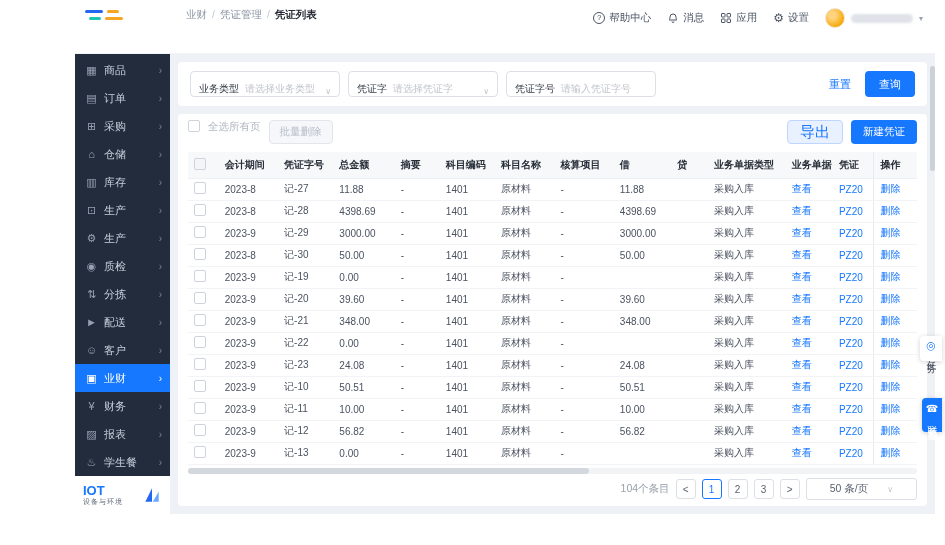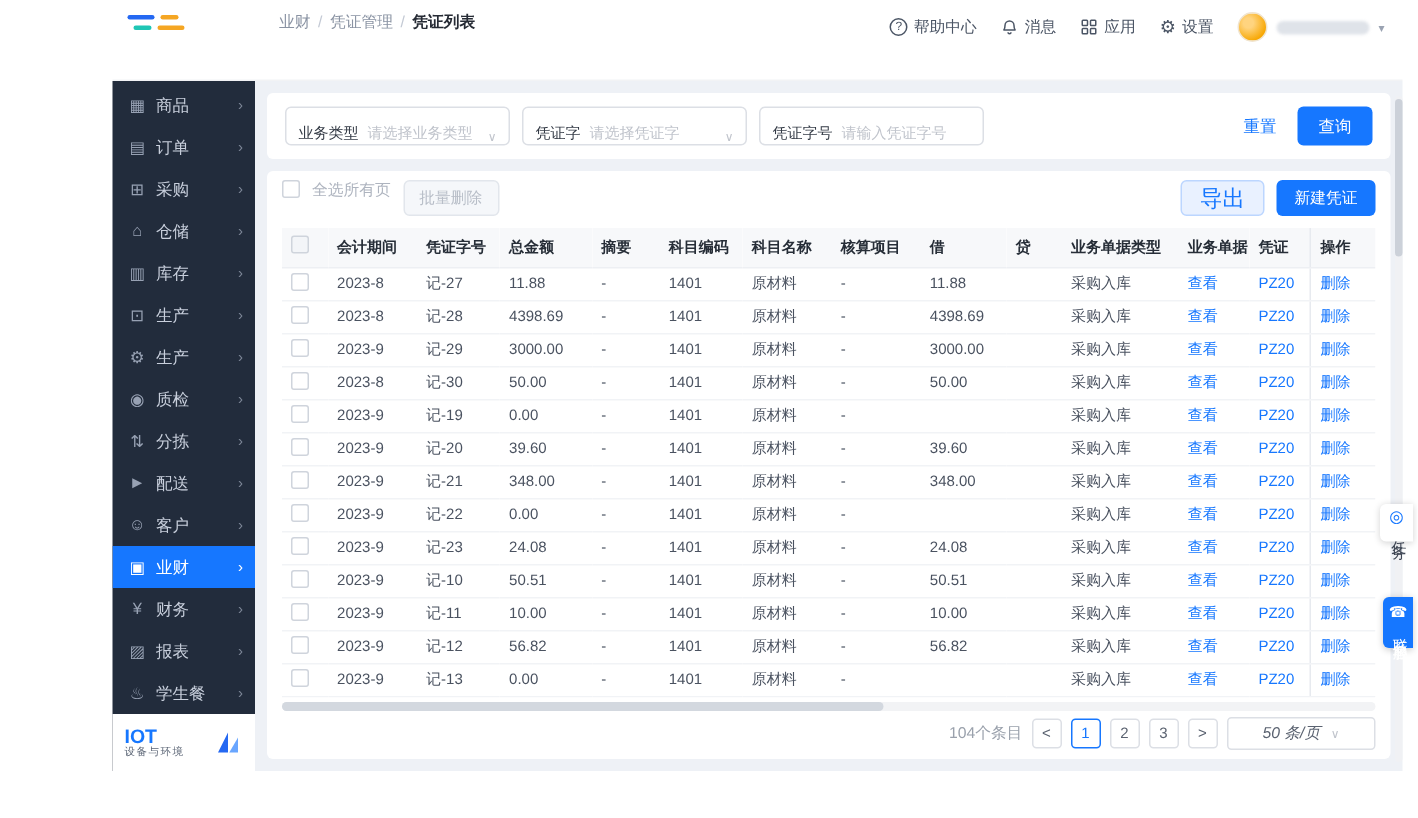--- a/index.html
+++ b/index.html
@@ -78,21 +78,21 @@
   tbody td { height:22px; padding:0 6px; color:#4a5260; border-bottom:1px solid #f1f3f6; white-space:nowrap; overflow:hidden; text-overflow:ellipsis; }
   .link { color:#1677ff; cursor:pointer; }
   .col-op-cell { border-left:1px solid #e7eaef; }
 
   .h-scrollbar { flex:0 0 6px; background:#f2f3f5; border-radius:3px; margin:3px 0 2px; position:relative; }
   .h-thumb { position:absolute; left:0; top:0; height:6px; width:55%; background:#d3d8df; border-radius:3px; cursor:pointer; }
 
   .pagination { flex:0 0 26px; display:flex; align-items:center; justify-content:flex-end; gap:6px; font-size:10.5px; color:#9aa1ac; }
   .pg-btn { min-width:20px; height:20px; border:1px solid #dcdfe5; background:#fff; border-radius:3px; color:#5a6270; font-size:10px; display:flex; align-items:center; justify-content:center; cursor:pointer; font-family:inherit; }
   .pg-btn.active { border-color:#1677ff; color:#1677ff; }
-  .pg-size { height:22px; border:1px solid #dcdfe5; border-radius:3px; display:flex; align-items:center; gap:4px; padding:0 23px; color:#5a6270; background:#fff; cursor:pointer;font-style:italic; }
+  .pg-size { height:22px; border:1px solid #dcdfe5; border-radius:3px; display:flex; align-items:center; gap:16px; padding:0 23px; color:#5a6270; background:#fff; cursor:pointer; }
 
   
   .v-scrollbar { position:absolute; right:0; top:56px; bottom:6px; width:5px; background:#f0f1f4; border-radius:3px; }
   .v-thumb { position:absolute; top:2px; left:0; width:5px; height:105px; background:#ccd1d9; border-radius:3px; cursor:pointer; }
 
   .float-task { position:absolute; right:3px; top:336px; width:22px; background:#fff; border-radius:4px 0 0 4px; box-shadow:0 1px 5px rgba(0,0,0,.18); display:flex; flex-direction:column; align-items:center; padding:4px 2px; gap:2px; cursor:pointer; z-index:6; }
   .task-icon { color:#1677ff; font-size:11px; line-height:1; }
   .float-task-label { writing-mode:vertical-rl; font-size:10px; color:#3c4452; letter-spacing:2px; }
   .float-support { position:absolute; right:3px; top:398px; width:20px; background:#1677ff; border-radius:4px 0 0 4px; color:#fff; display:flex; flex-direction:column; align-items:center; padding:6px 2px 7px; gap:3px; box-shadow:0 1px 5px rgba(0,0,0,.2); cursor:pointer; z-index:6; }
   .support-icon { font-size:10px; line-height:1; }

